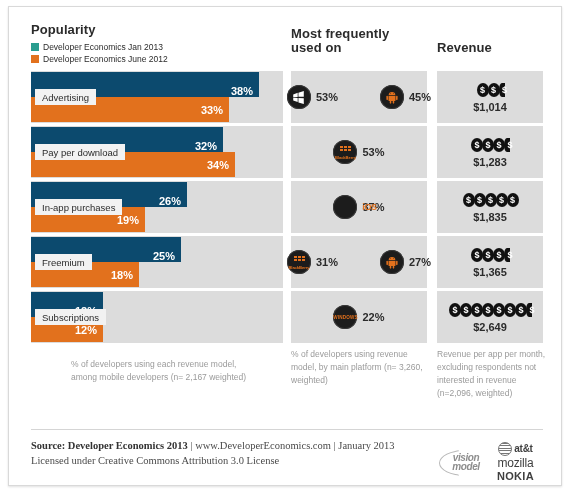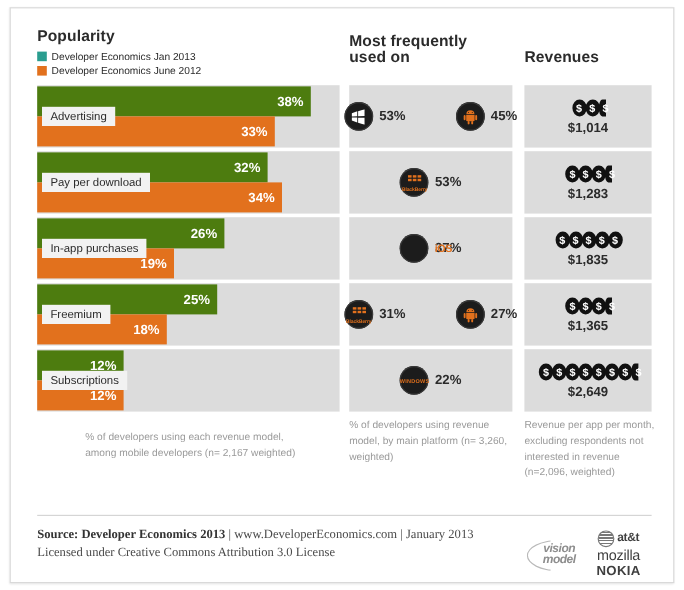--- a/index.html
+++ b/index.html
@@ -40,21 +40,21 @@
   .legend-row{display:flex;align-items:center;height:11px;margin-bottom:1px;}
   .legend-swatch{width:8px;height:8px;display:inline-block;margin-right:4px;}
   .legend-label{font-size:8.5px;color:#2b2b2b;white-space:nowrap;}
   
   .row{position:absolute;left:0;height:52px;}
   .bars-panel{
     position:absolute;left:22px;width:252px;height:52px;
     background:#dcdcdc;
   }
   .bar{position:absolute;left:0;height:25px;display:flex;align-items:center;justify-content:flex-end;}
-  .bar-teal{top:1px;background:#4d7c0f;}
+  .bar-teal{top:1px;background:#0c4a6e;align-items:flex-end;}
   .bar-orange{top:26px;background:#e2711d;}
   .bar-val{font-size:11px;font-weight:bold;color:#ffffff;padding-right:6px;white-space:nowrap;}
   .row-label{
     position:absolute;left:26px;top:18px;height:16px;
     background:#f2f2f2;
     display:flex;align-items:center;
     padding:0 7px;
     font-size:9.5px;color:#2b2b2b;white-space:nowrap;
     box-sizing:border-box;
   }
@@ -152,21 +152,21 @@
   .nokia-text{font-size:11px;font-weight:bold;color:#3f3f3f;letter-spacing:.3px;line-height:13px;}
 </style>
 </head>
 <body>
 
 <div class="page">
   <div class="card">
 
     <div class="col-title" id="title-popularity">Popularity</div>
     <div class="col-title" id="title-platform">Most frequently used on</div>
-    <div class="col-title" id="title-revenues">Revenues</div>
+    <div class="col-title" id="title-revenues">Revenue</div>
 
     <div class="legend">
       <div class="legend-row">
         <span class="legend-swatch" style="background:#2a9d8f"></span>
         <span class="legend-label">Developer Economics Jan 2013</span>
       </div>
       <div class="legend-row">
         <span class="legend-swatch" style="background:#e2711d"></span>
         <span class="legend-label">Developer Economics June 2012</span>
       </div>

